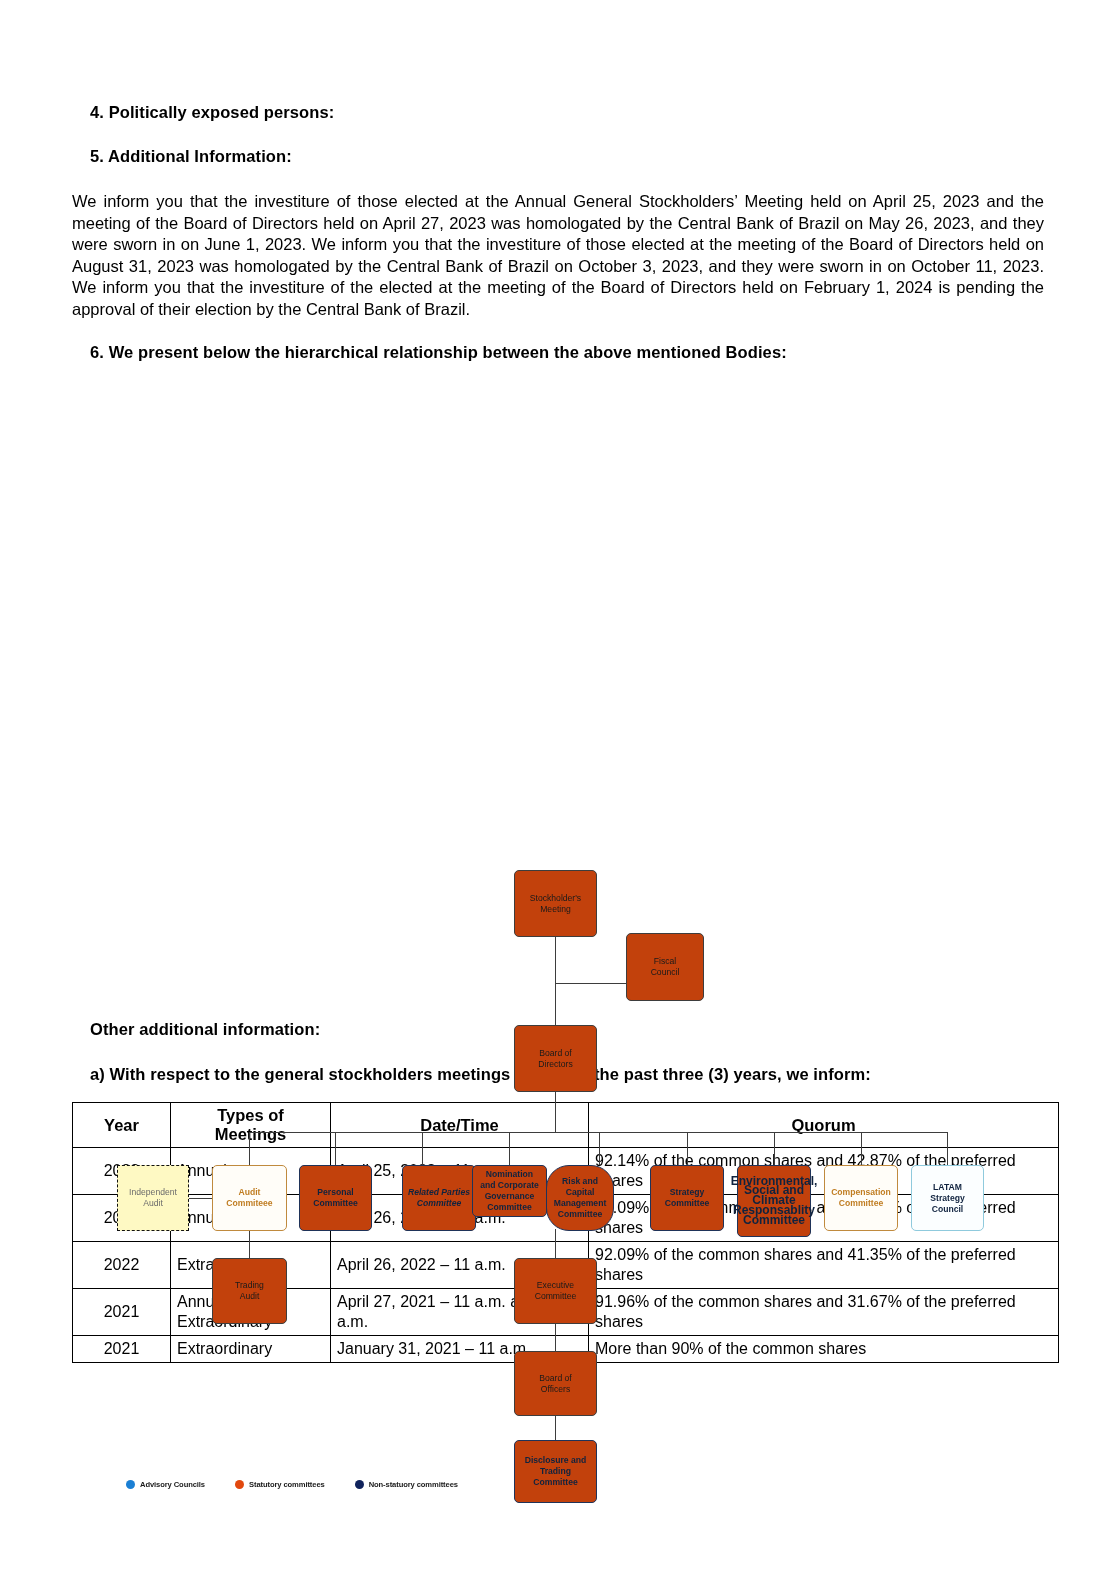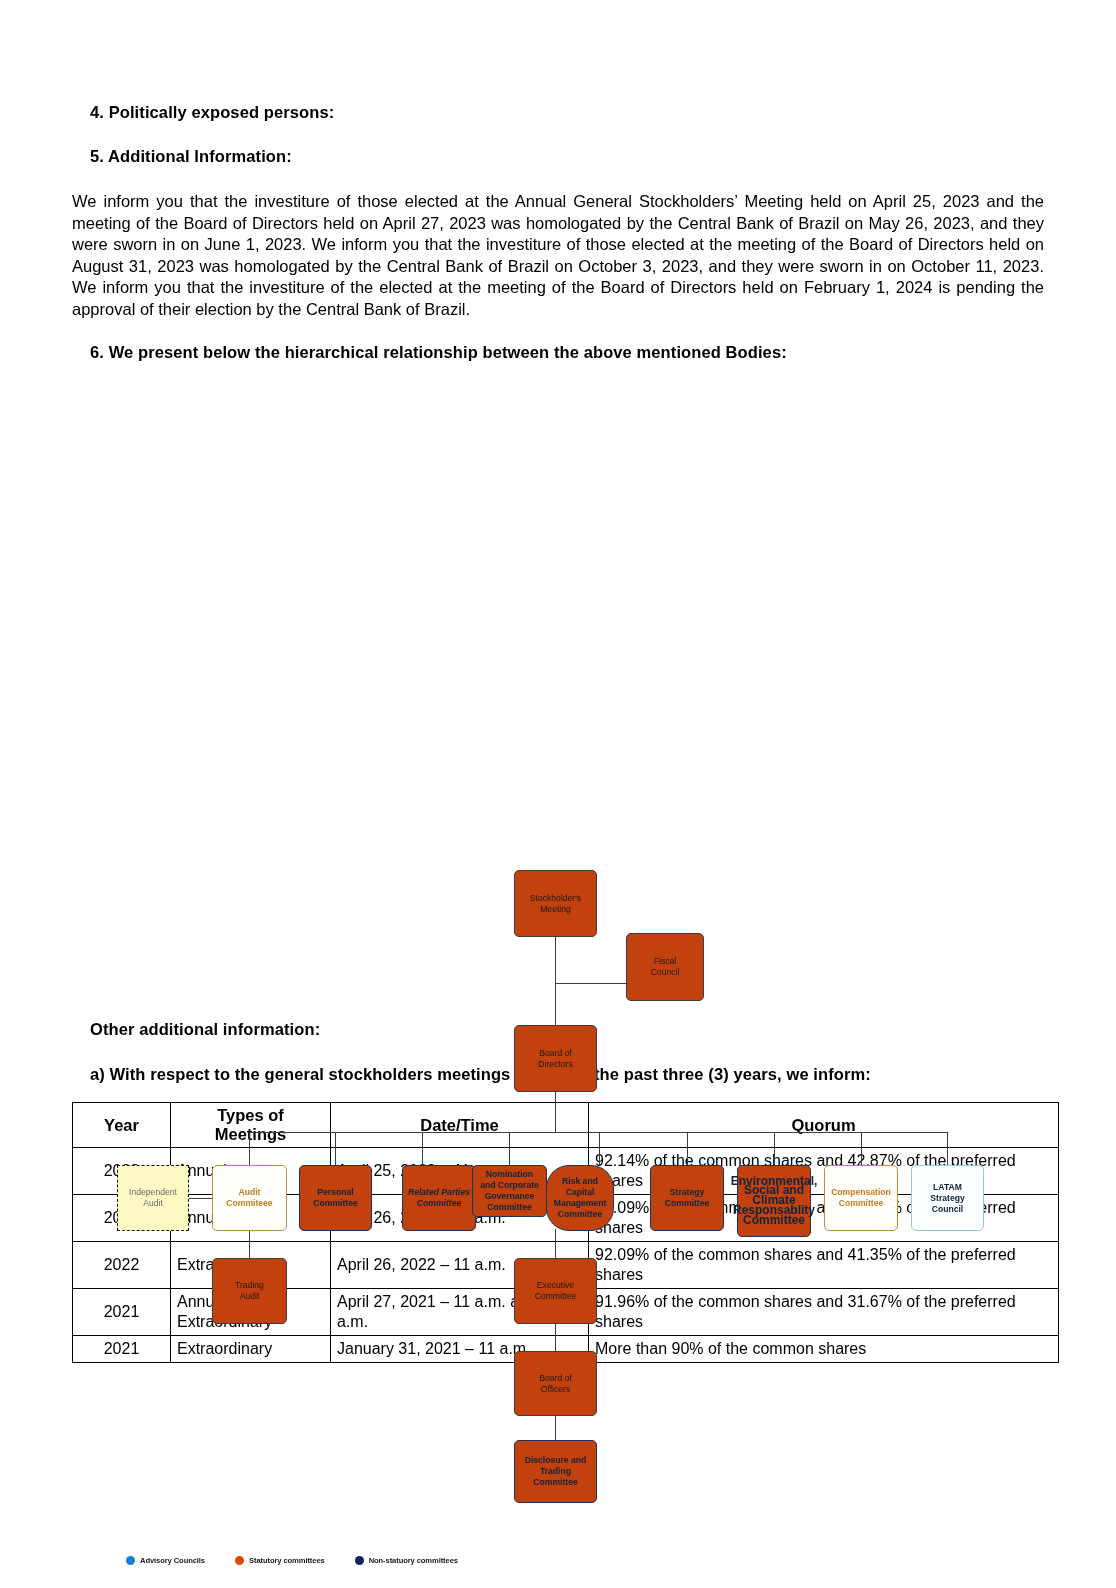--- a/index.html
+++ b/index.html
@@ -228,21 +228,21 @@
     </div>
 
     <div class="node navy-b" style="left:442px; top:1060px; width:83px; height:63px;">
       <div>
         <div>Disclosure and</div>
         <div>Trading</div>
         <div>Committee</div>
       </div>
     </div>
 
-    <div class="legend" style="top:1176px; left:54px;">
+    <div class="legend" style="top:1100px; left:54px;">
       <div class="lg">
         <span class="dot" style="background:#1a7fd4"></span>
         <span class="txt">Advisory Councils</span>
       </div>
       <div class="lg">
         <span class="dot" style="background:#e2480e"></span>
         <span class="txt">Statutory committees</span>
       </div>
       <div class="lg">
         <span class="dot" style="background:#10235c"></span>

